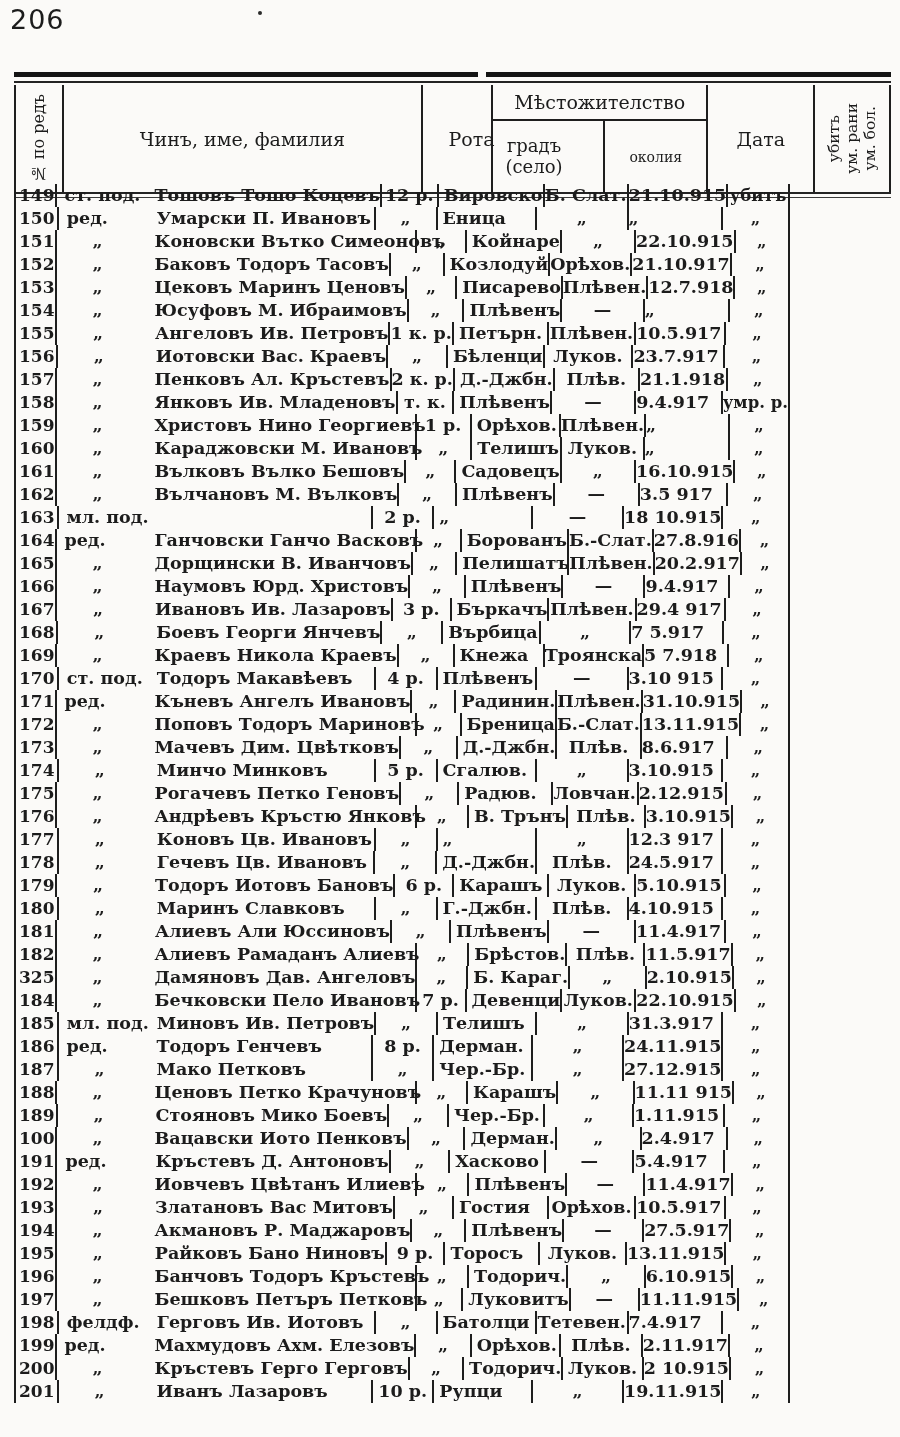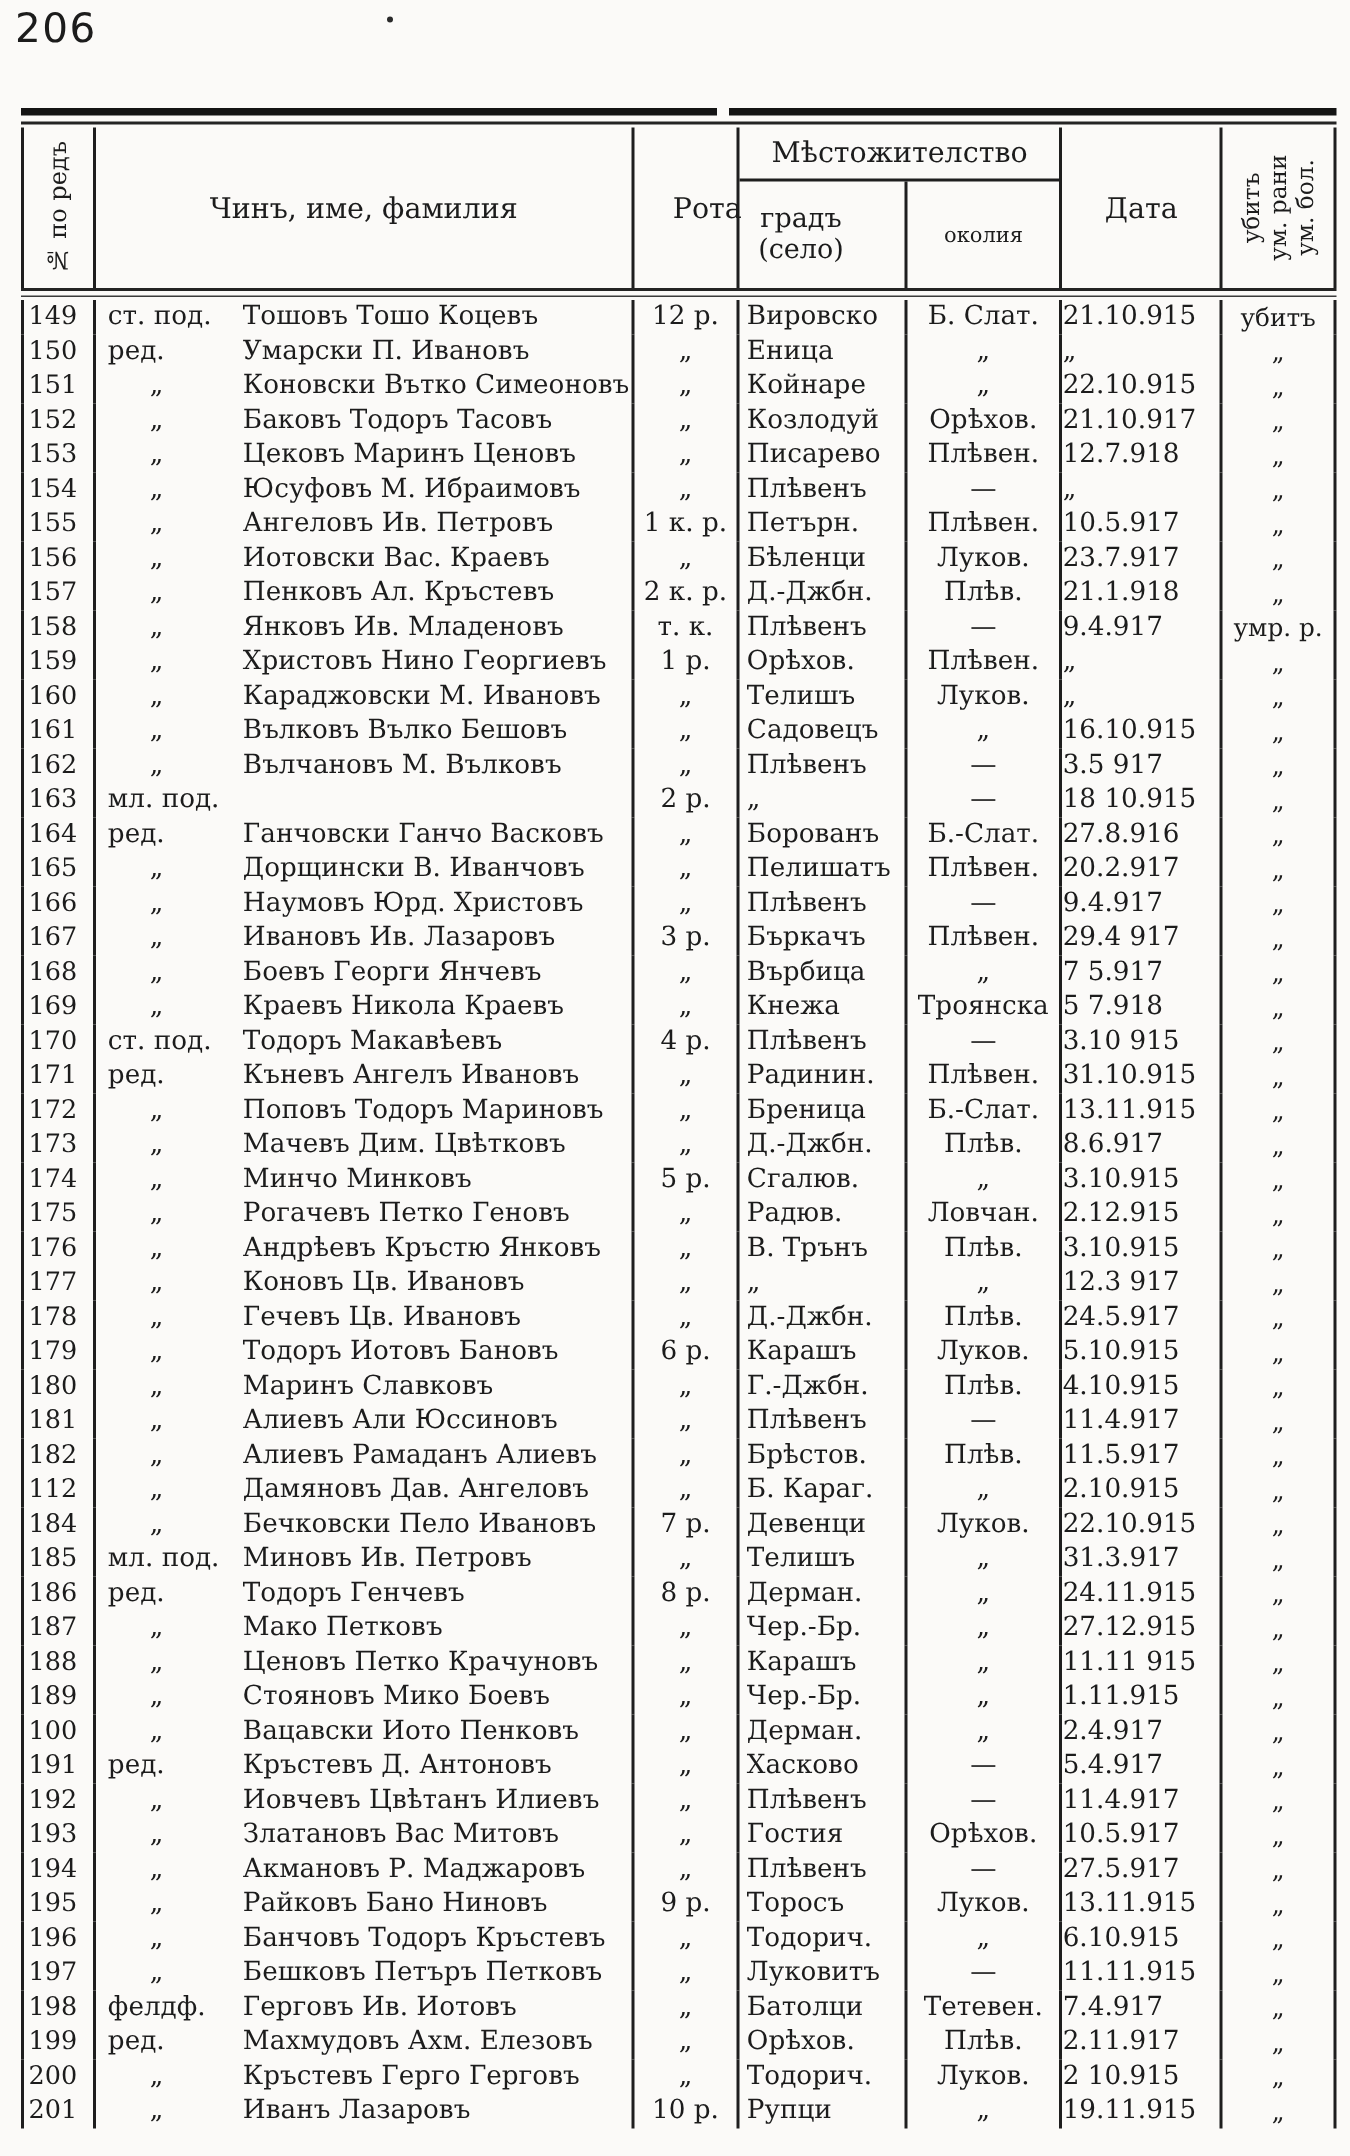--- a/index.html
+++ b/index.html
@@ -43,21 +43,21 @@
   .vtext{
     writing-mode:vertical-rl;transform:rotate(180deg);
     font-size:16px;white-space:nowrap;line-height:1.05;
   }
   .h-num .vtext{font-size:16px;}
   .h-status .vtext{font-size:15.5px;}
   
   .hdr-sep1{position:absolute;top:120px;left:0;width:877px;height:2px;background:#242424;}
   .hdr-sep2{position:absolute;top:125px;left:0;width:877px;height:1px;background:#3a3a3a;}
   
-  .tbody{position:absolute;top:128px;left:0;width:877px;}
+  .tbody{position:absolute;top:112px;left:0;width:776px;font-weight:bold;}
   .row{display:flex;height:23px;border-left:2px solid #1e1e1e;border-right:2px solid #1e1e1e;box-sizing:border-box;}
   .cell{box-sizing:border-box;border-right:2px solid #1e1e1e;font-size:17.5px;line-height:23px;white-space:nowrap;overflow:visible;}
   .row .cell:last-child{border-right:none;}
   .c-num{width:48px;padding-left:3px;font-size:17px;}
   .c-name{width:360px;display:flex;}
   .c-name .rank{display:inline-block;width:98px;padding-left:8px;box-sizing:border-box;flex:none;}
   .c-name .rank.ditto{padding-left:36px;}
   .c-name .nm{flex:1;}
   .c-rota{width:70px;text-align:center;}
   .c-city{width:112px;padding-left:5px;}
@@ -512,21 +512,21 @@
           <span class="rank ditto">„</span>
           <span class="nm">Алиевъ Рамаданъ Алиевъ</span>
         </div>
         <div class="cell c-rota">„</div>
         <div class="cell c-city">Брѣстов.</div>
         <div class="cell c-district">Плѣв.</div>
         <div class="cell c-date">11.5.917</div>
         <div class="cell c-status">„</div>
       </div>
       <div class="row">
-        <div class="cell c-num">112</div>
+        <div class="cell c-num">325</div>
         <div class="cell c-name">
           <span class="rank ditto">„</span>
           <span class="nm">Дамяновъ Дав. Ангеловъ</span>
         </div>
         <div class="cell c-rota">„</div>
         <div class="cell c-city">Б. Караг.</div>
         <div class="cell c-district">„</div>
         <div class="cell c-date">2.10.915</div>
         <div class="cell c-status">„</div>
       </div>

